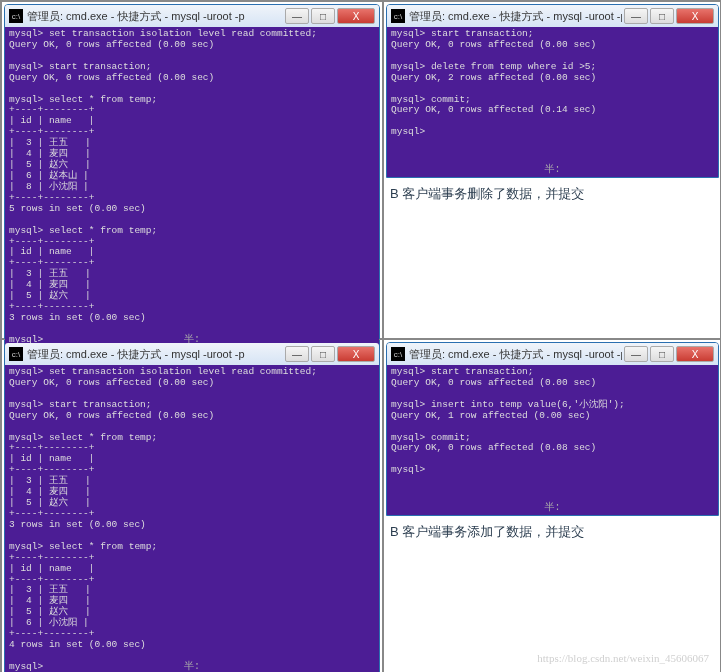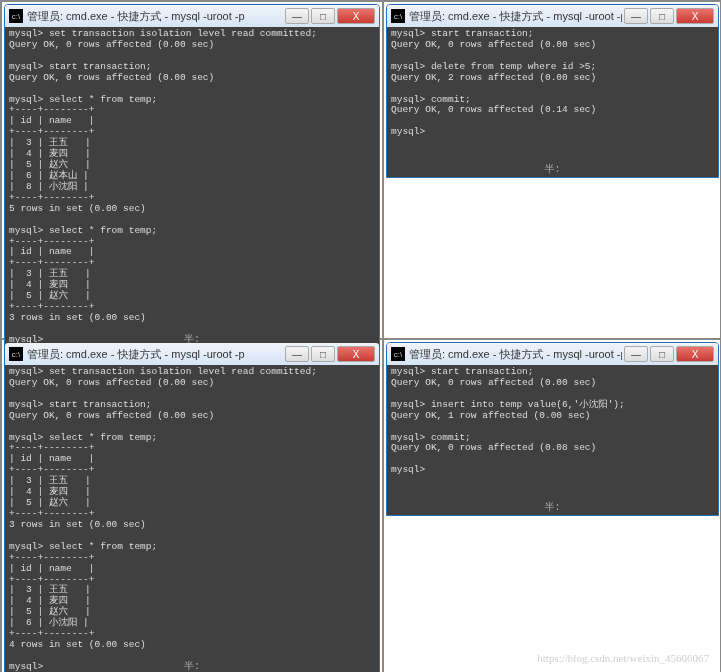--- a/index.html
+++ b/index.html
@@ -6,21 +6,21 @@
     body{background:#fff;font-family:Arial,sans-serif;width:721px;height:672px;position:relative}
     .grid{display:grid;grid-template-columns:382px 339px;grid-template-rows:338px 334px;border:1px solid #888}
     .cell{border:1px solid #888;padding:2px;display:flex;flex-direction:column}
     .window{border:1px solid #2a6fb0;border-radius:4px 4px 0 0;overflow:hidden;display:flex;flex-direction:column;flex:0 0 auto}
     .titlebar{height:22px;background:linear-gradient(#f0f4fa,#d6e4f5);display:flex;align-items:center;padding:0 4px;font-size:11px;color:#333;position:relative}
     .title-icon{width:14px;height:14px;background:#000;margin-right:4px;display:inline-flex;align-items:center;justify-content:center;color:#ccc;font-size:8px}
     .title-text{flex:1;white-space:nowrap;overflow:hidden}
     .win-controls{display:flex;gap:0}
     .win-btn{width:24px;height:16px;display:flex;align-items:center;justify-content:center;font-size:10px;color:#444;background:linear-gradient(#f5f5f5,#ddd);border:1px solid #aaa;border-radius:2px;margin-left:2px}
     .win-close{background:linear-gradient(#e8736b,#c93c33);color:#fff;width:38px}
-    .console{background:#404040;color:#ddd;font-family:'Courier New',monospace;font-size:9.5px;line-height:1.15;padding:2px 4px;white-space:pre;overflow:hidden;flex:1;min-height:180px;position:relative}
+    .console{background:#4c1d95;color:#ddd;font-family:'Courier New',monospace;font-size:9.5px;line-height:1.15;padding:2px 4px;white-space:pre;overflow:hidden;flex:1;min-height:180px;position:relative}
     .console.small{min-height:150px}
     .scroll-hint{position:absolute;bottom:2px;left:50%;transform:translateX(-50%);color:#aaa;font-size:10px}
     .caption{font-size:13px;color:#2c3e50;padding:6px 4px 4px;line-height:1.5}
     .watermark{position:absolute;bottom:8px;right:12px;font-size:11px;color:#d0d0d0;font-family:Liberation Serif, serif}
   </style>
 </head>
 <body>
 
 <div class="grid">
 
@@ -83,20 +83,21 @@
 Query OK, 0 rows affected (0.00 sec)
 
 mysql&gt; delete from temp where id &gt;5;
 Query OK, 2 rows affected (0.00 sec)
 
 mysql&gt; commit;
 Query OK, 0 rows affected (0.14 sec)
 
 mysql&gt;</span><span class="scroll-hint">半:</span></div>
     </div>
+    <div class="caption">B 客户端事务删除了数据，并提交</div>
   </div>
 
   <div class="cell">
     <div class="window">
       <div class="titlebar">
         <span class="title-icon">c:\</span>
         <span class="title-text">管理员: cmd.exe - 快捷方式 - mysql  -uroot -p</span>
         <div class="win-controls">
           <div class="win-btn">—</div>
           <div class="win-btn">□</div>
@@ -150,17 +151,18 @@
 Query OK, 0 rows affected (0.00 sec)
 
 mysql&gt; insert into temp value(6,'小沈阳');
 Query OK, 1 row affected (0.00 sec)
 
 mysql&gt; commit;
 Query OK, 0 rows affected (0.08 sec)
 
 mysql&gt;</span><span class="scroll-hint">半:</span></div>
     </div>
+    <div class="caption">B 客户端事务添加了数据，并提交</div>
   </div>
 
 </div>
 
 <div class="watermark">https://blog.csdn.net/weixin_45606067</div>
 
 </body></html>

